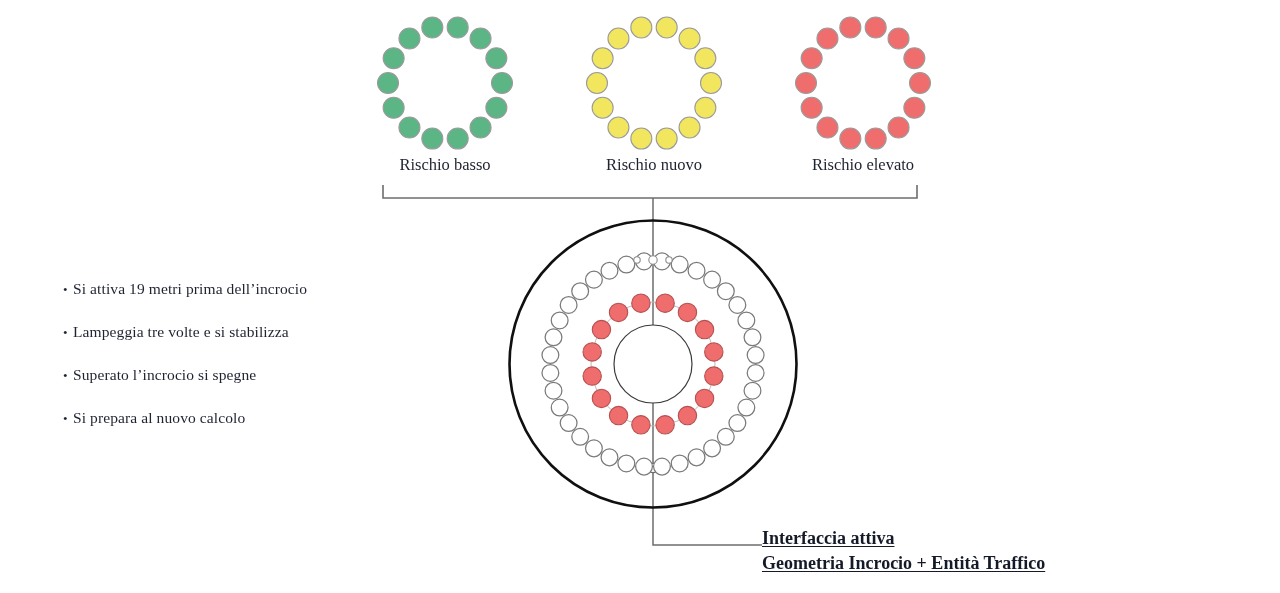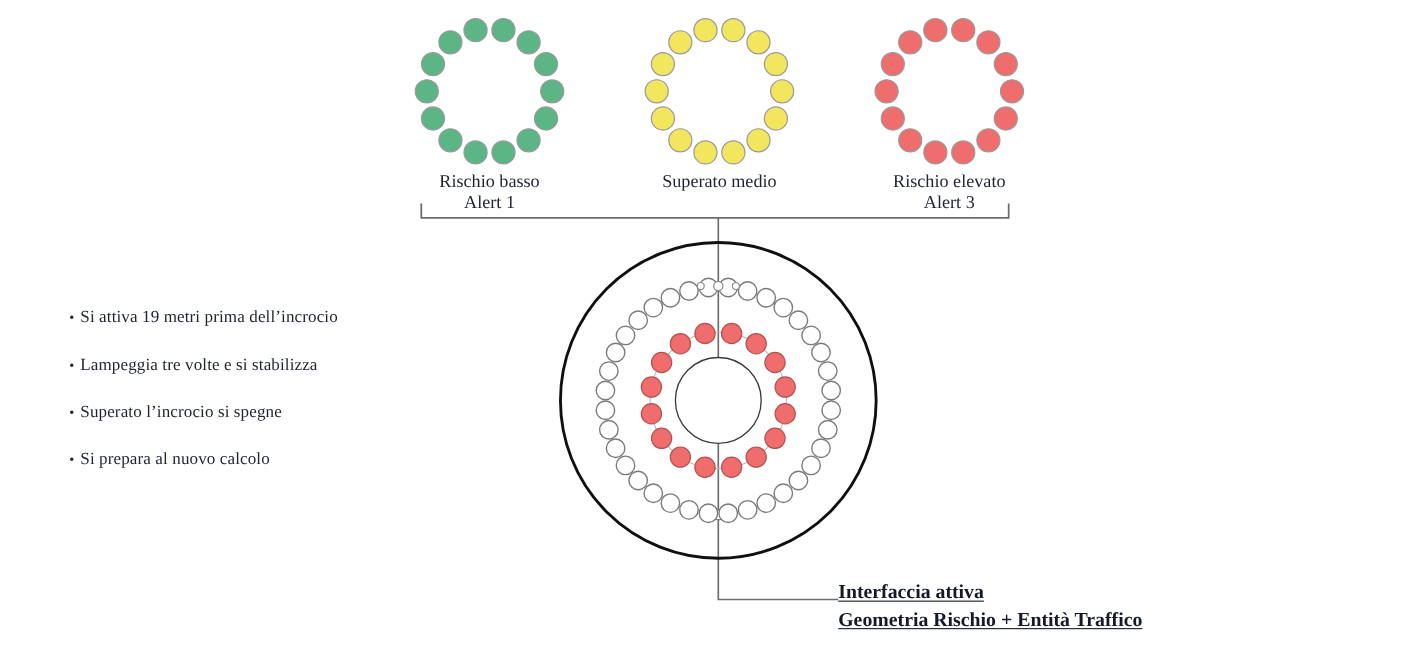--- a/index.html
+++ b/index.html
@@ -207,28 +207,26 @@
       </g>
       <g>
         <circle cx="637" cy="260" r="3.2" fill="#ffffff" stroke="#8a8a8a" stroke-width="1.1"></circle>
         <circle cx="653" cy="260" r="4.2" fill="#ffffff" stroke="#8a8a8a" stroke-width="1.1"></circle>
         <circle cx="669" cy="260" r="3.2" fill="#ffffff" stroke="#8a8a8a" stroke-width="1.1"></circle>
       </g>
     </svg>
 
   <div class="legend-caption" id="cap-0" style="left: 345px; top: 155px;">
     <span>Rischio basso</span>
-    <span class="ln2">Alert 1</span>
   </div>
   <div class="legend-caption" id="cap-1" style="left: 554px; top: 155px;">
-    <span>Superato medio</span>
+    <span>Rischio nuovo</span>
   </div>
   <div class="legend-caption" id="cap-2" style="left: 763px; top: 155px;">
     <span>Rischio elevato</span>
-    <span class="ln2">Alert 3</span>
   </div>
 
   <div class="bullet-list">
     <div class="bullet-row">
       <span class="bullet-dot">•</span>
       <span class="bullet-text">Si attiva 19 metri prima dell’incrocio</span>
     </div>
     <div class="bullet-row">
       <span class="bullet-dot">•</span>
       <span class="bullet-text">Lampeggia tre volte e si stabilizza</span>
@@ -238,15 +236,15 @@
       <span class="bullet-text">Superato l’incrocio si spegne</span>
     </div>
     <div class="bullet-row">
       <span class="bullet-dot">•</span>
       <span class="bullet-text">Si prepara al nuovo calcolo</span>
     </div>
   </div>
 
   <div class="bottom-caption">
     <span>Interfaccia attiva</span>
-    <span>Geometria Rischio + Entità Traffico</span>
+    <span>Geometria Incrocio + Entità Traffico</span>
   </div>
 </div>
 
 </body></html>

